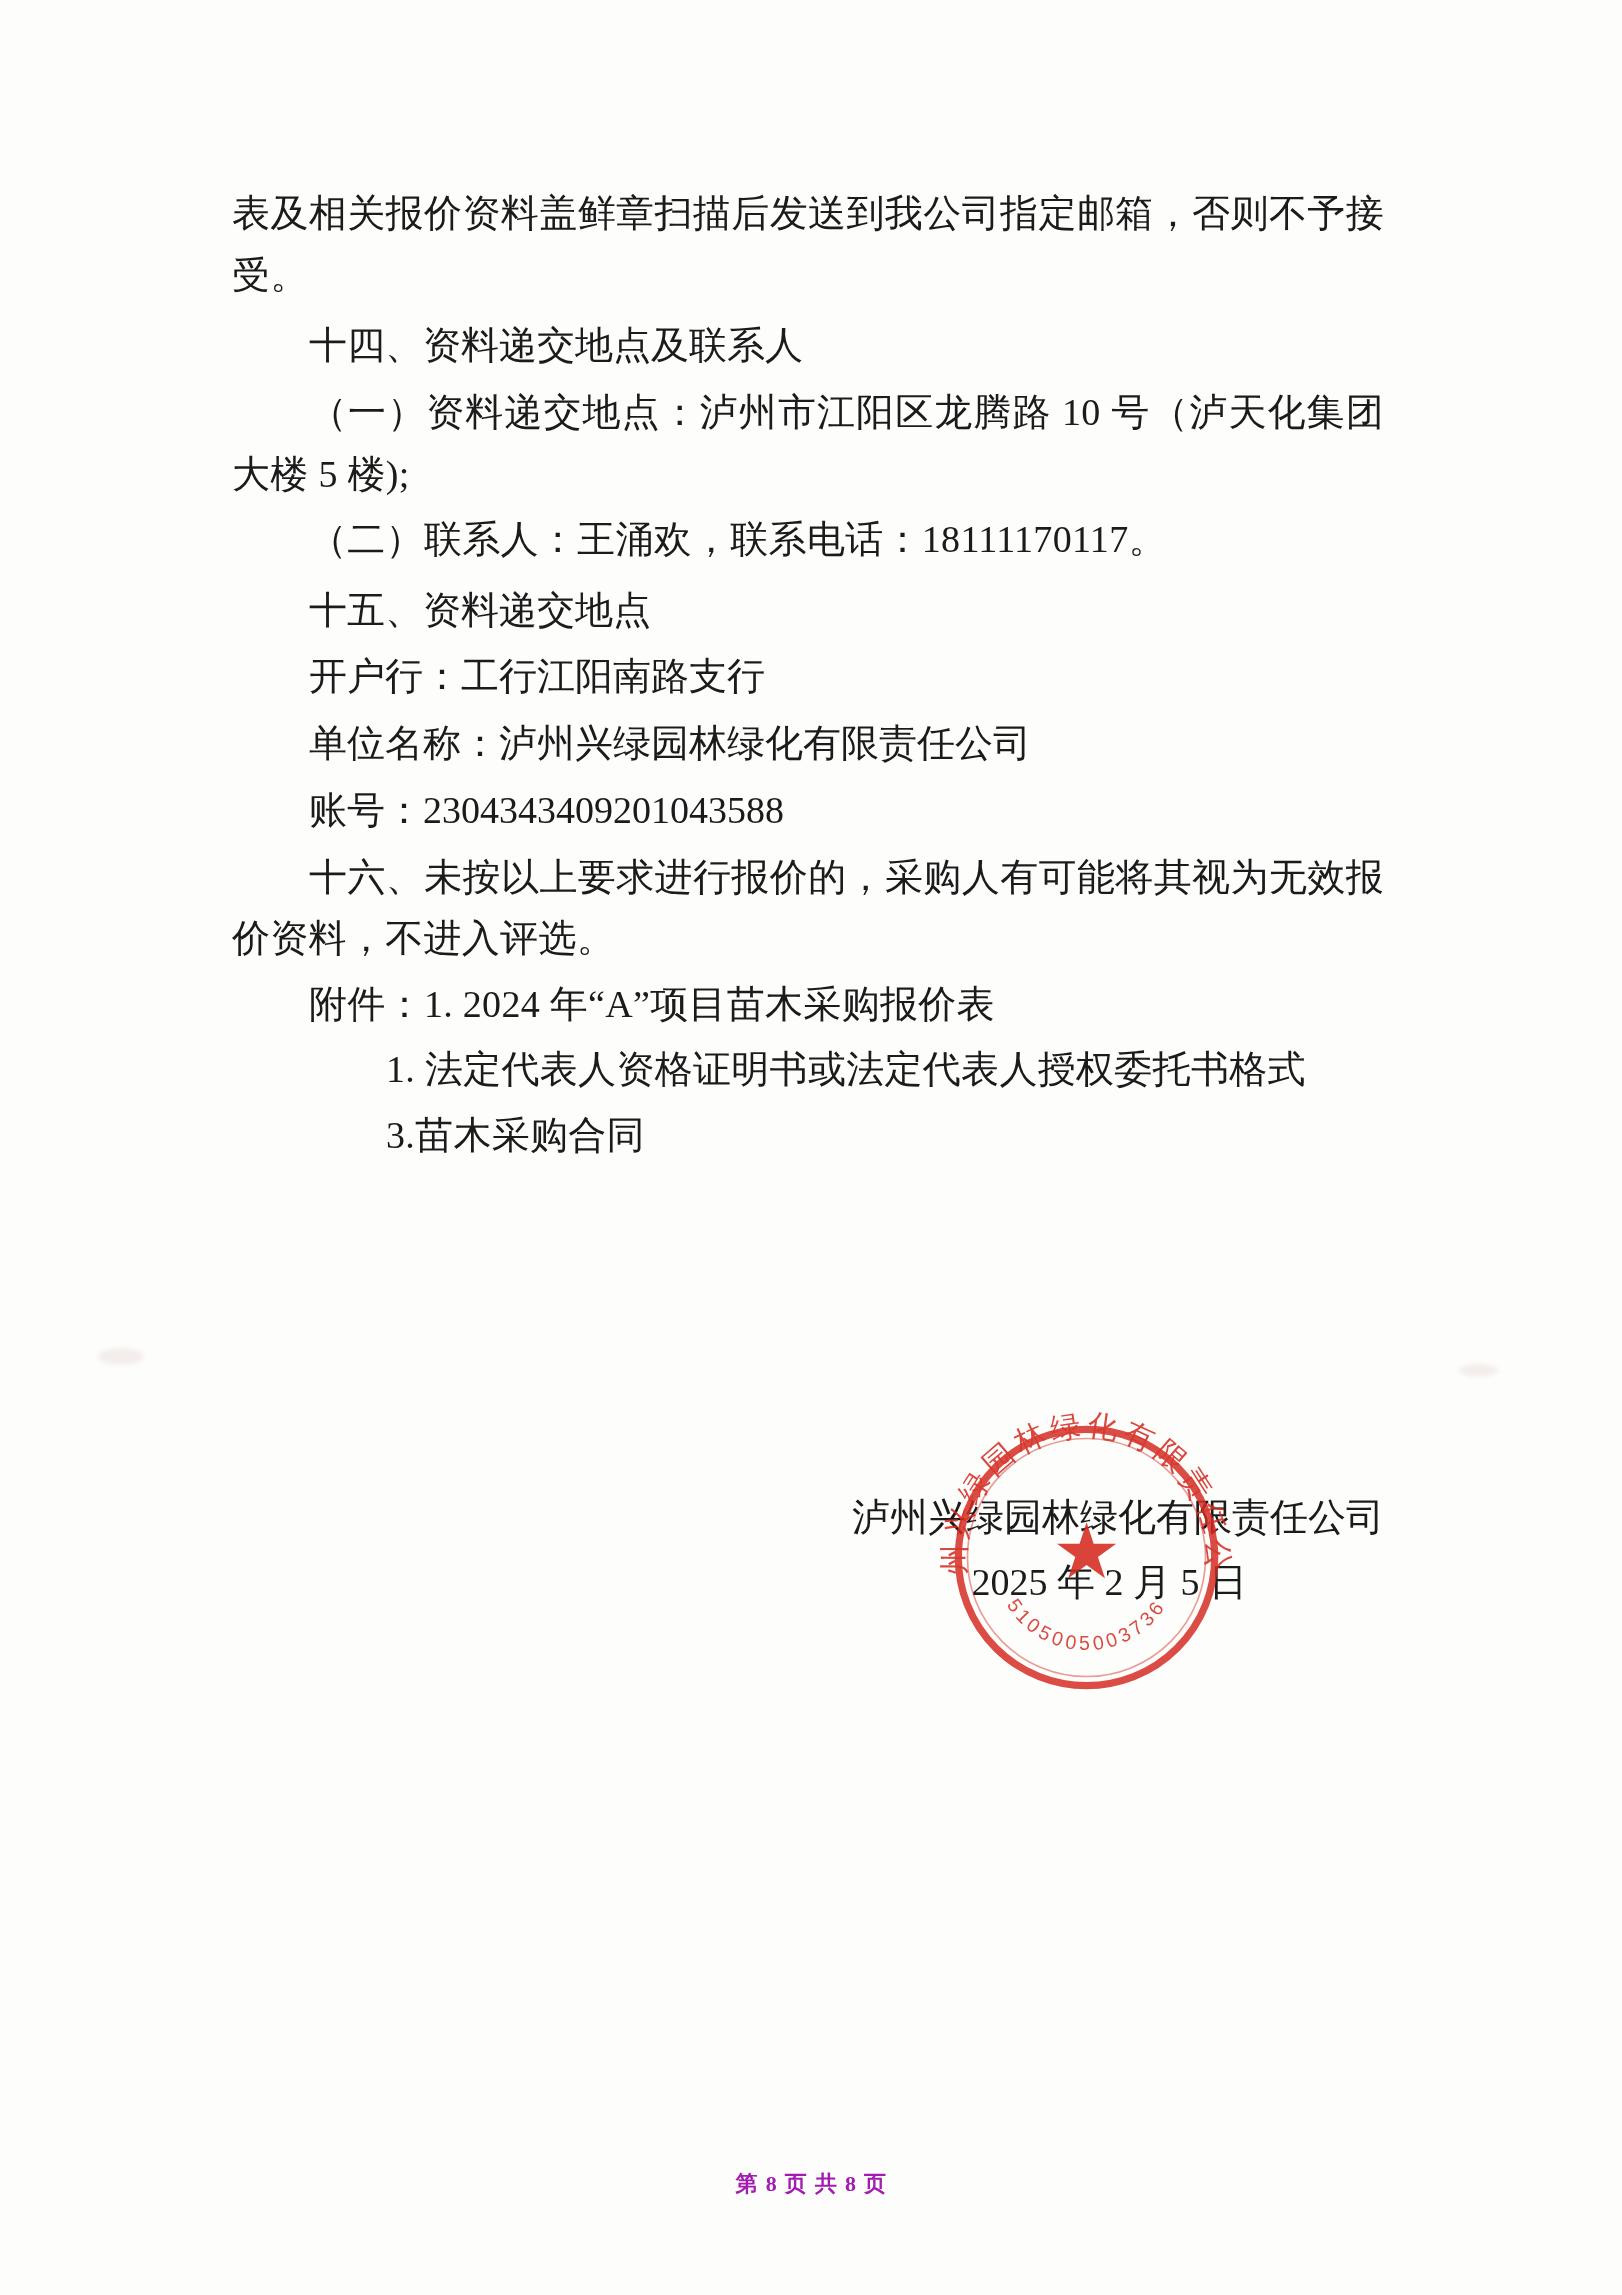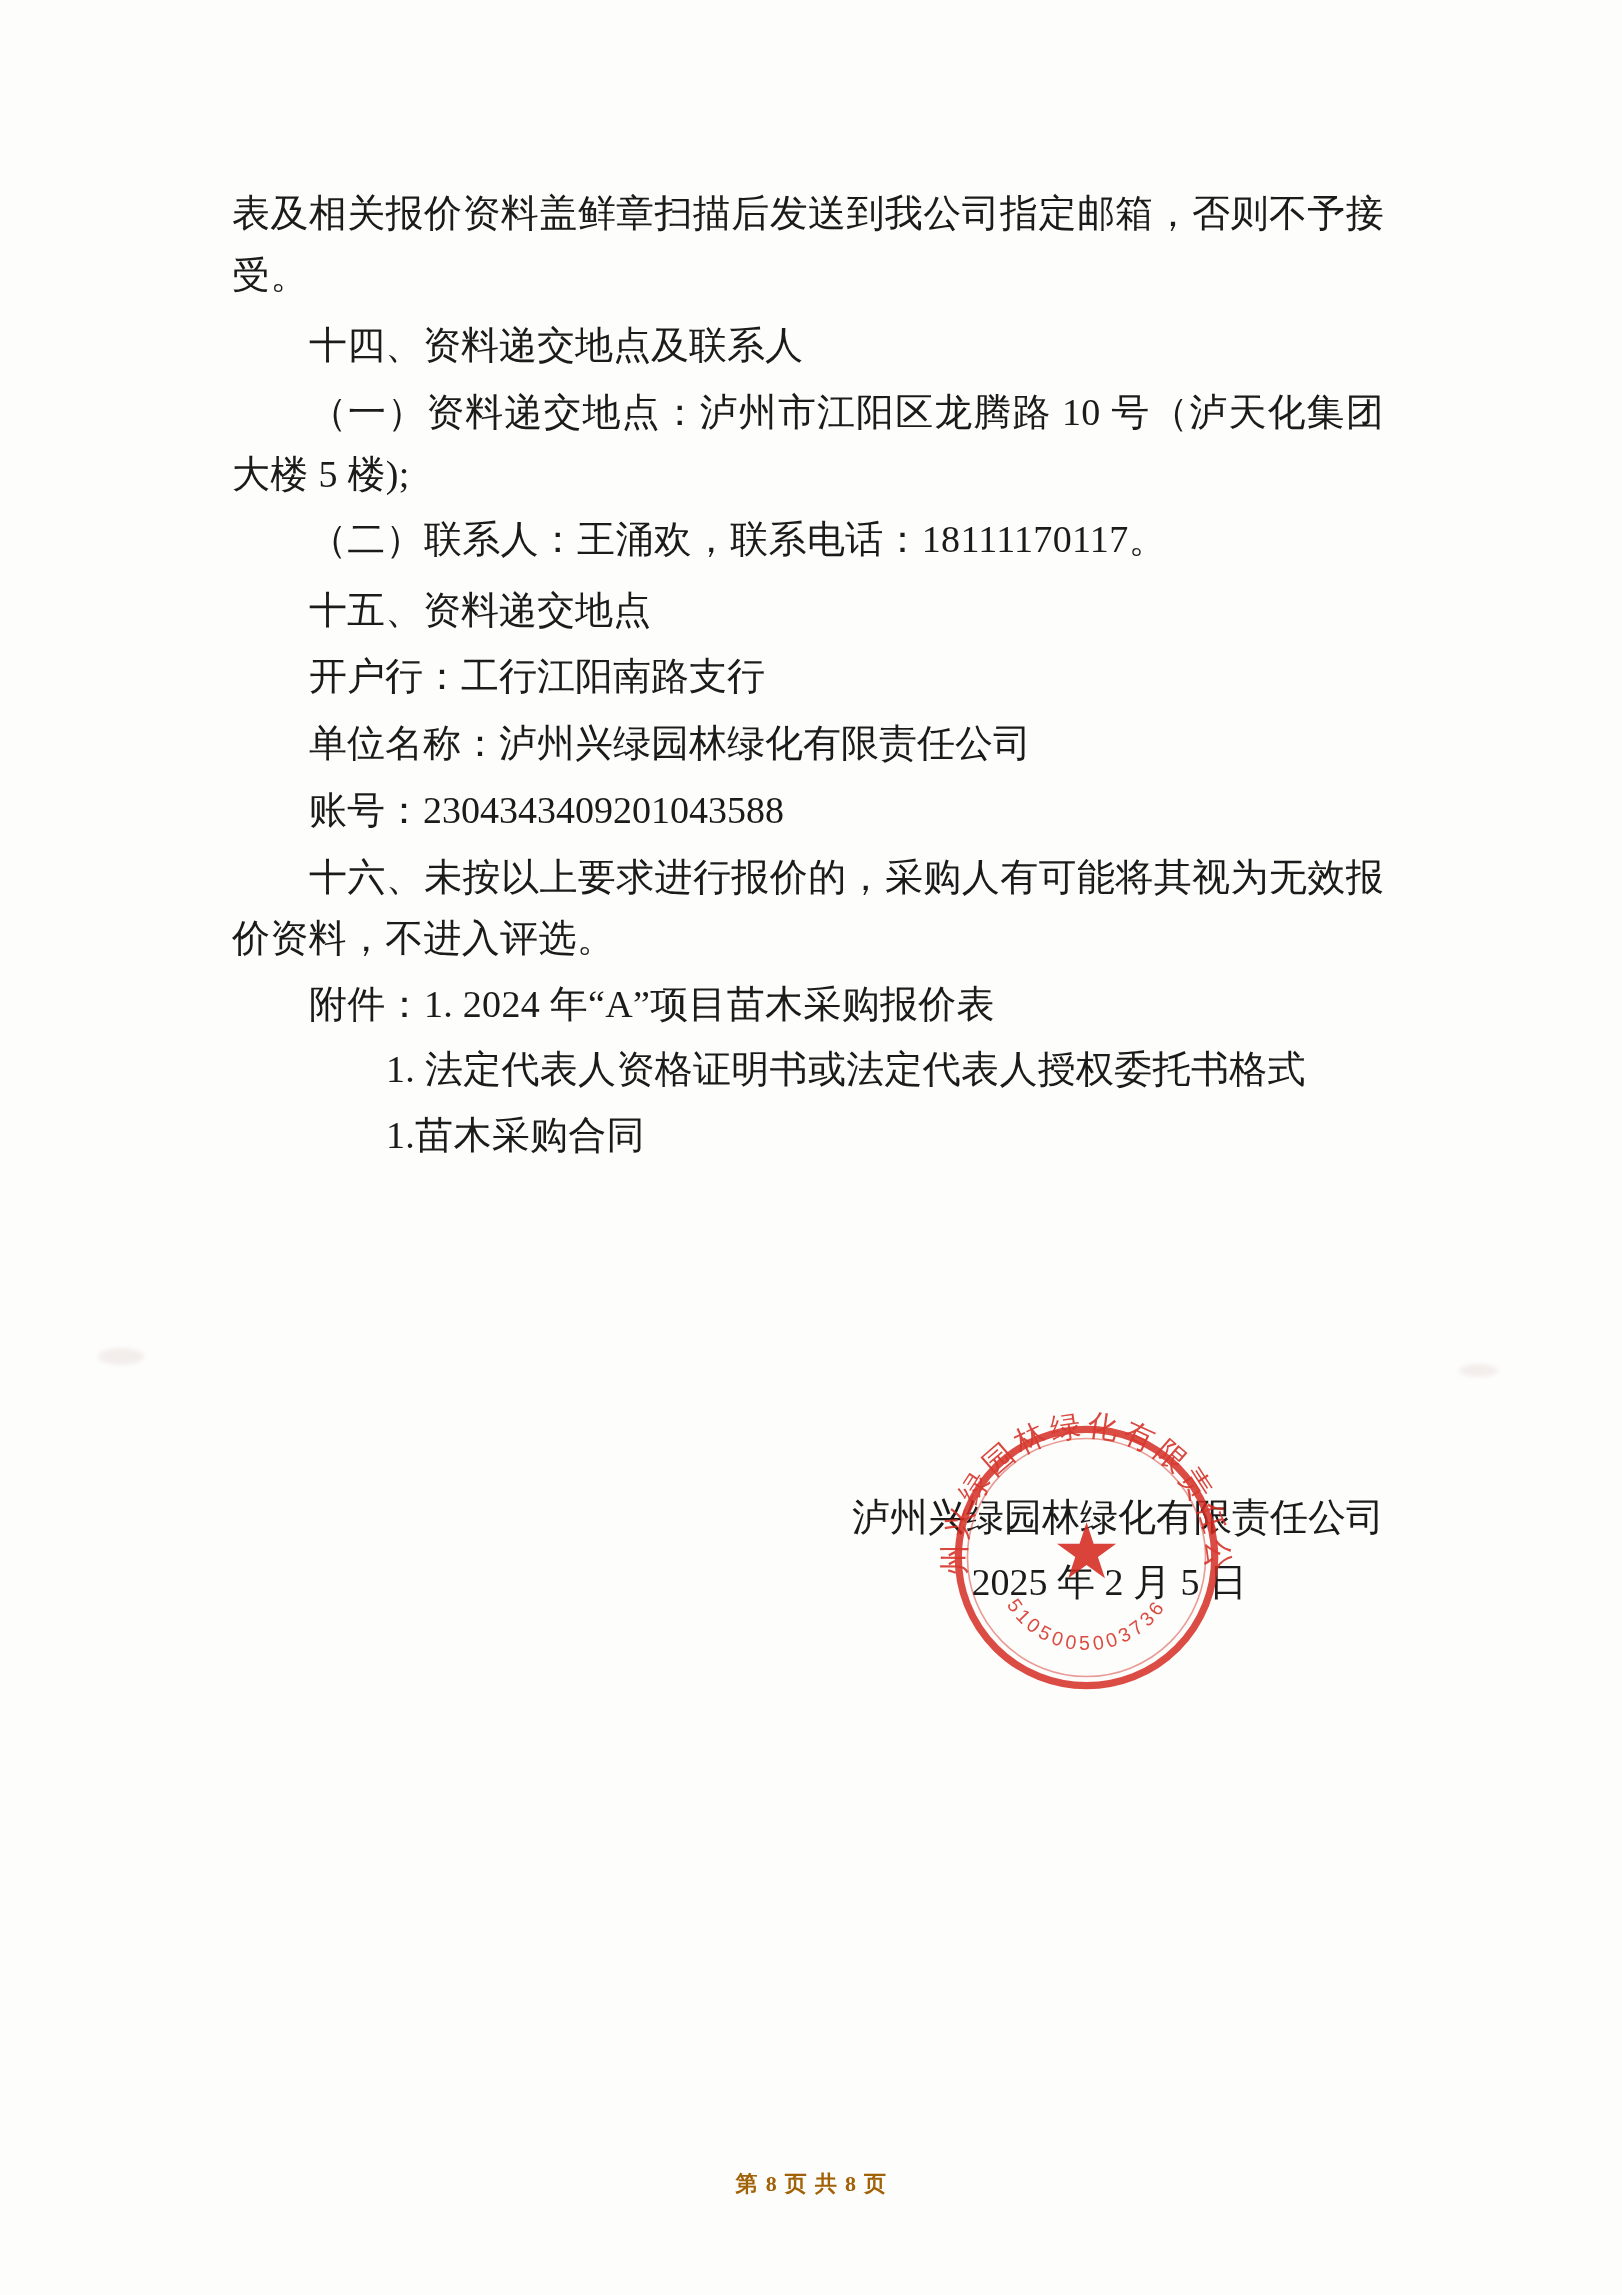--- a/index.html
+++ b/index.html
@@ -82,21 +82,21 @@
   .footer {
     position: absolute;
     left: 0;
     right: 0;
     top: 2169px;
     text-align: center;
     font-size: 22px;
     font-weight: bold;
     letter-spacing: 1.3px;
     font-family: "Liberation Serif", "DejaVu Serif", serif;
-    color: #a16207;
+    color: #a21caf;
   }
   
   .seal {
     position: absolute;
     left: 923px;
     top: 1394px;
     width: 327px;
     height: 327px;
     pointer-events: none;
     opacity: 0.93;
@@ -140,21 +140,21 @@
     <p class="bank-line">单位名称：泸州兴绿园林绿化有限责任公司</p>
 
     <p class="bank-line">账号：2304343409201043588</p>
 
     <p class="para indent1">十六、未按以上要求进行报价的，采购人有可能将其视为无效报价资料，不进入评选。</p>
 
     <p class="para indent1">附件：1. 2024 年“A”项目苗木采购报价表</p>
 
     <p class="para attach-sub">1. 法定代表人资格证明书或法定代表人授权委托书格式</p>
 
-    <p class="para attach-sub2">1.苗木采购合同</p>
+    <p class="para attach-sub2">3.苗木采购合同</p>
 
   </div>
 
   <div class="sign-block">
     <p class="sign-line">泸州兴绿园林绿化有限责任公司</p>
     <p class="sign-date">2025 年 2 月 5 日</p>
   </div>
 
   <div class="seal">
     <svg width="327" height="327" viewBox="0 0 500 500" xmlns="http://www.w3.org/2000/svg">

